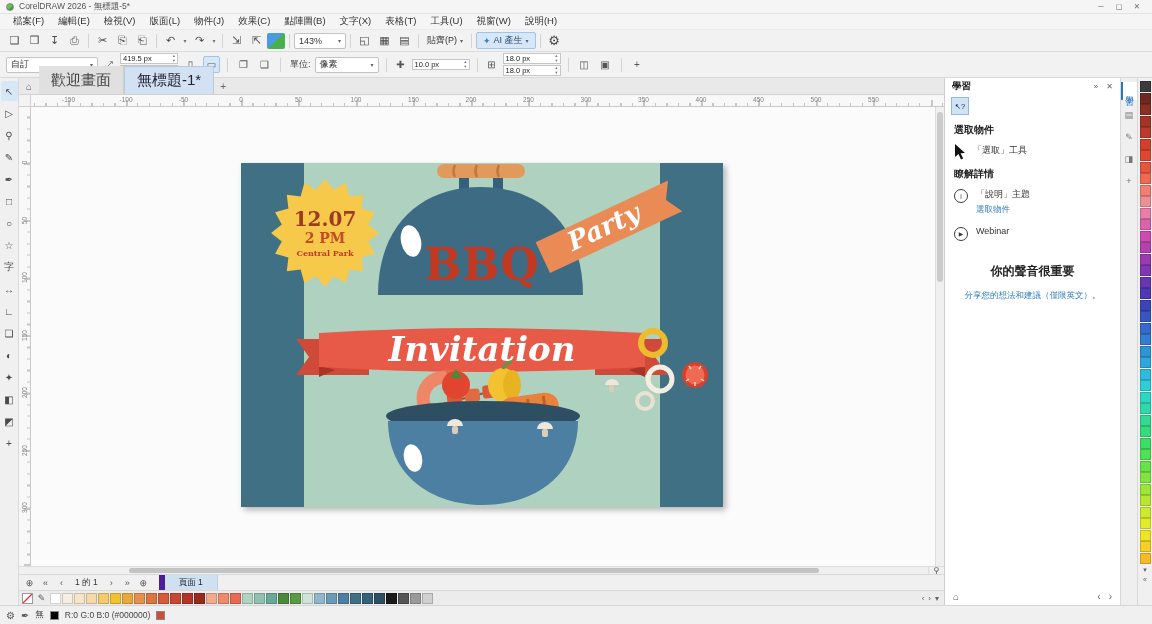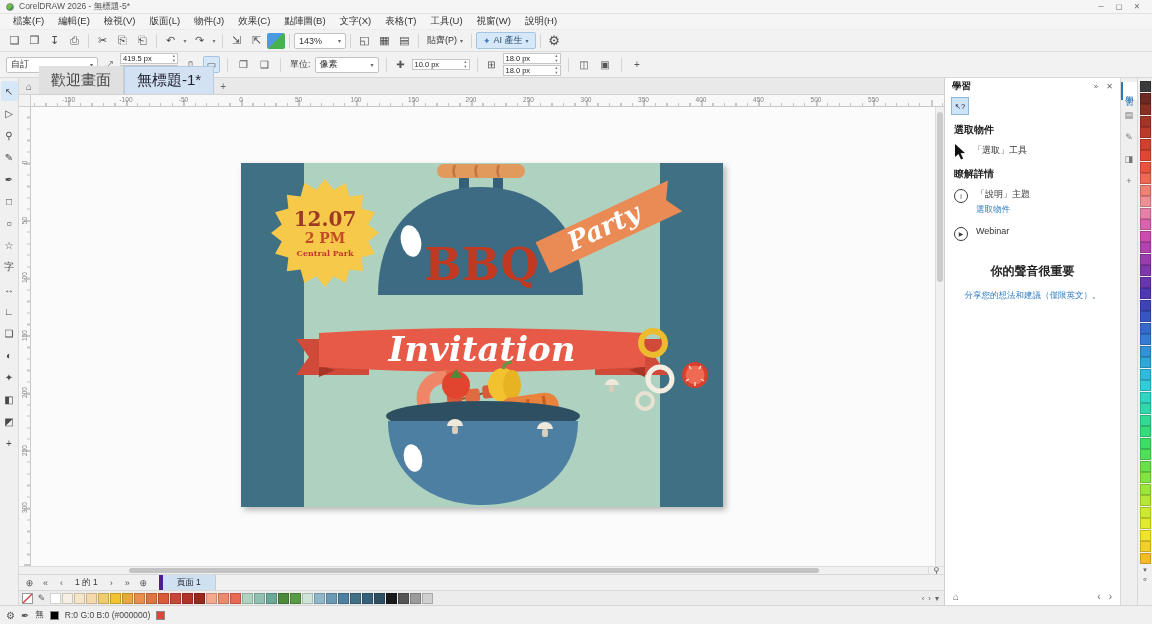--- a/index.html
+++ b/index.html
@@ -81,21 +81,21 @@
   .vscroll { position:absolute; right:0; top:0; bottom:0; width:9px; background:#f0f0f0; border-left:1px solid #ddd; }
   .vthumb { position:absolute; left:1px; right:1px; top:5px; height:170px; background:#cbcbcb; border-radius:3px; }
   .hscroll-row { height:8px; display:flex; background:#f0f0f0; border-top:1px solid #ddd; }
   .hscroll { flex:1; position:relative; }
   .hthumb { position:absolute; top:1px; bottom:1px; left:110px; width:690px; background:#c3c3c3; border-radius:3px; }
   .zoom-btn { width:16px; display:flex; align-items:center; justify-content:center; font-size:8px; color:#555; border-left:1px solid #ddd; }
 
   .pagenav { height:16px; background:#f0f0f0; border-top:1px solid #d8d8d8; display:flex; align-items:center; padding:0 4px; gap:3px; font-size:8.5px; color:#555; }
   .pnbtn { width:13px; text-align:center; font-size:9px; color:#555; }
   .pncount { padding:0 4px; color:#333; }
-  .page-tab { height:100%; display:flex; align-items:center; padding:0 14px; background:#cfe0f0; border-left:4px solid #4c1d95; border-right:1px solid #bccfe0; color:#223; margin-left:6px; }
+  .page-tab { height:100%; display:flex; align-items:center; padding:0 14px; background:#cfe0f0; border-left:6px solid #4c1d95; border-right:1px solid #bccfe0; color:#223; margin-left:6px; }
 
   .docpalette { height:15px; background:#ececec; border-top:1px solid #d8d8d8; display:flex; align-items:center; padding:0 3px; }
   .swatch { width:11px; height:11px; border:1px solid rgba(0,0,0,.18); margin-right:1px; flex:none; }
   .nocolor { width:11px; height:11px; border:1px solid #999; background:linear-gradient(135deg,transparent 0 44%,#d33 45% 55%,transparent 56% 100%),#fff; margin-right:2px; flex:none; }
   .dp-eyedrop { width:13px; font-size:9px; color:#555; text-align:center; margin-right:2px; }
   .dp-scroll { margin-left:auto; display:flex; gap:4px; font-size:8px; color:#666; padding-right:2px; }
 
   
   .learn { width:176px; background:#fff; border-left:1px solid #cfcfcf; display:flex; flex-direction:column; font-size:9px; }
   .lp-header { height:17px; display:flex; align-items:center; padding:0 7px; }

